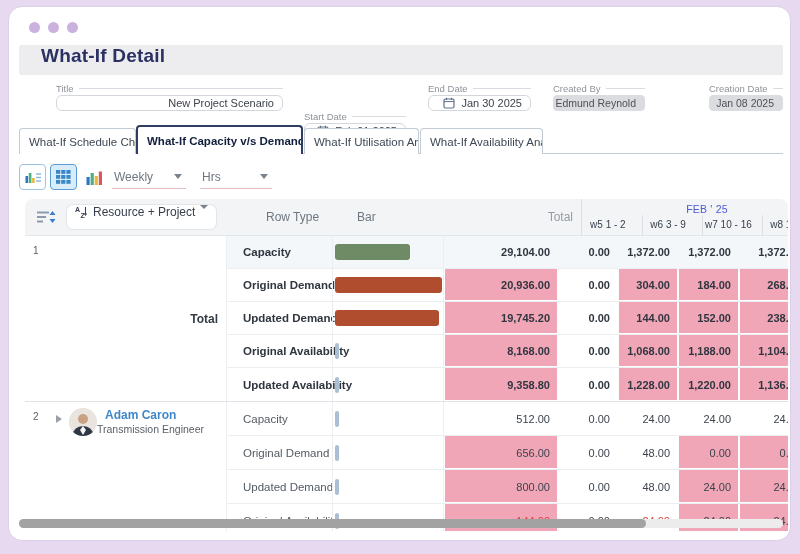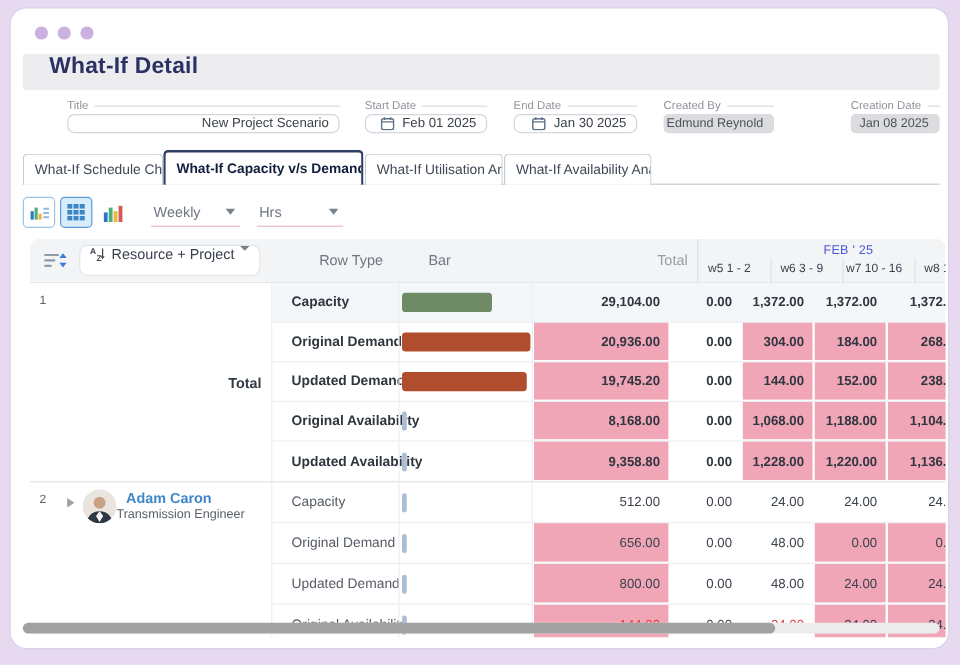--- a/index.html
+++ b/index.html
@@ -21,21 +21,21 @@
   
   .field { position:absolute; top:76px; }
   .f-label { display:flex; align-items:center; font-size:9.5px; color:#8e939b; height:10px; margin-bottom:2px; }
   .f-label .lline { flex:1; height:1px; background:#d9dbdf; margin-left:5px; }
   .f-box { height:16px; border:1px solid #d3d6db; border-radius:6px; background:#fff;
     display:flex; align-items:center; padding:0 8px; font-size:11px; color:#3c424a; gap:6px; white-space:nowrap; overflow:hidden;justify-content:flex-end;}
   .f-box.disabled { background:#dbdcdf; border-color:#dbdcdf; color:#4e5257; border-radius:4px;padding-left:17px; }
   .cal { flex:0 0 auto; }
 
   .fld-title { left:47px; width:227px; }
-  .fld-start { left:295px; width:102px; }
+  .fld-start { left:295px; width:102px;margin-top:28px; }
   .fld-end   { left:419px; width:103px; }
   .fld-creator { left:544px; width:92px; }
   .fld-created { left:700px; width:74px; }
   .fld-creator .f-box, .fld-created .f-box { font-size:10.5px; }
 
   
   .tabs { position:absolute; left:10px; top:120px; width:764px; height:27px; }
   .tabs .strip { position:absolute; left:0; right:0; bottom:0; height:1px; background:#c3ccd4; }
   .tab { position:absolute; bottom:0; height:26px; background:#fff; border:1px solid #c3ccd4; border-bottom:none;
     border-radius:4px 4px 0 0; font-size:11.5px; color:#3e4856; display:flex; align-items:center;
@@ -47,21 +47,21 @@
   .tab4 { left:401px; width:123px; }
 
   
   .toolbar { position:absolute; left:10px; top:156px; height:28px; display:flex; align-items:center; }
   .icon-btn { width:27px; height:26px; border:1px solid #9ec4e4; border-radius:4px; background:#fff;
     display:flex; align-items:center; justify-content:center; margin-right:4px; }
   .icon-btn.selected { background:#d9ecf9; border-color:#5b9bd5; }
   .icon-btn.plain { border-color:transparent; }
   .dd { display:flex; align-items:center; justify-content:space-between; border-bottom:1px solid #e7bcc0;
     font-size:12px; color:#6e7781; height:24px; padding:0 4px 0 2px; }
-  .dd-weekly { width:74px; margin-left:14px; }
+  .dd-weekly { width:74px; margin-left:0; }
   .dd-hrs { width:72px; margin-left:14px; }
   .chev { width:0; height:0; border-left:4px solid transparent; border-right:4px solid transparent; border-top:5px solid #7a828c; }
 
   
   .grid-wrap { position:absolute; left:16px; top:192px; width:763px; height:332px; overflow:hidden; background:#fff; }
   .ghead { position:relative; height:37px; background:#f2f4f6; border-radius:8px 8px 0 0; border-bottom:1px solid #e3e6ea; }
   .ghead-left { position:absolute; left:0; top:0; height:100%; display:flex; align-items:center; padding-left:10px; }
   .sort-btn { height:24px; background:#fff; border-radius:6px; box-shadow:0 0 0 1px rgba(40,50,70,.07);
     display:flex; gap:5px; padding:0 8px; margin-left:10px; font-size:12px; color:#39404d; }
   .col-label { position:absolute; top:0; height:37px; line-height:37px; font-size:12px; color:#6e7781; }

